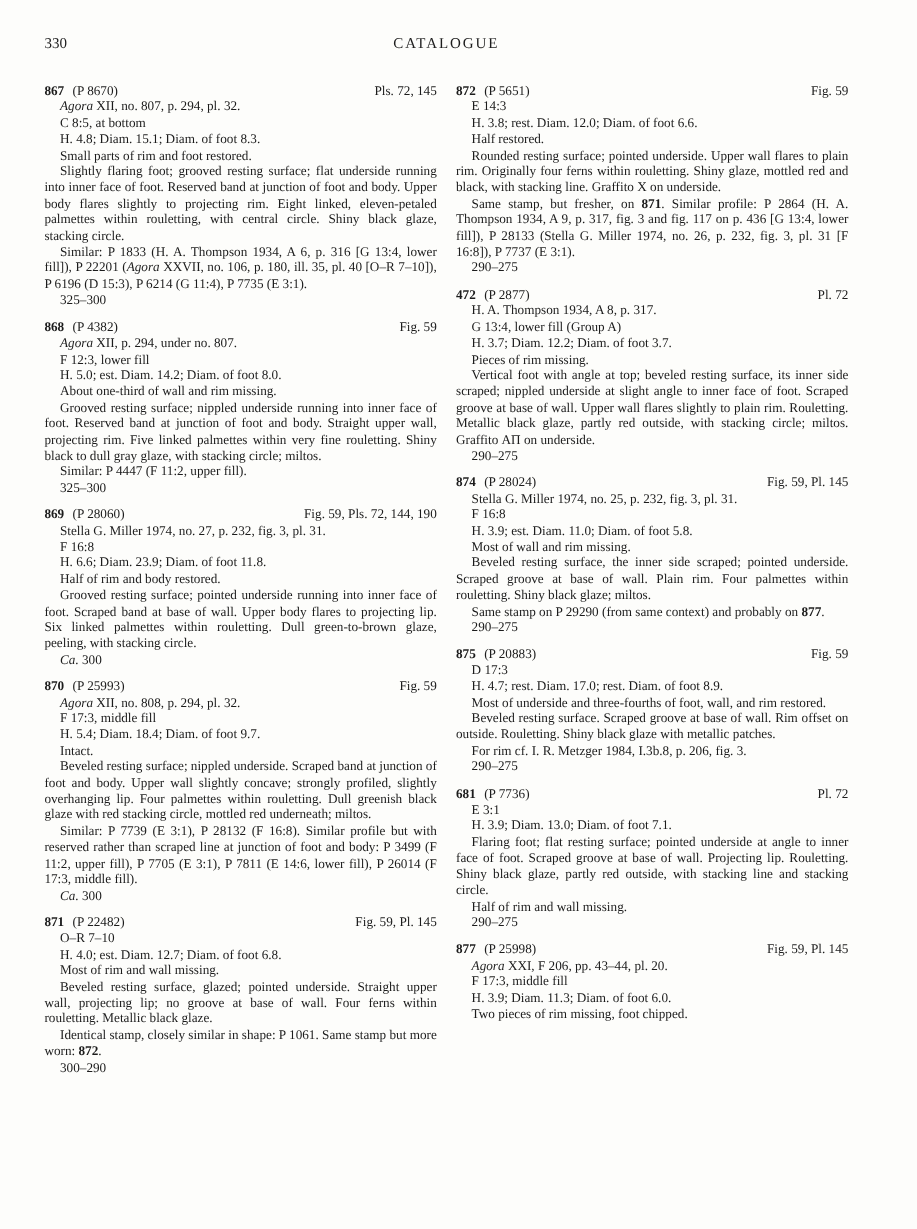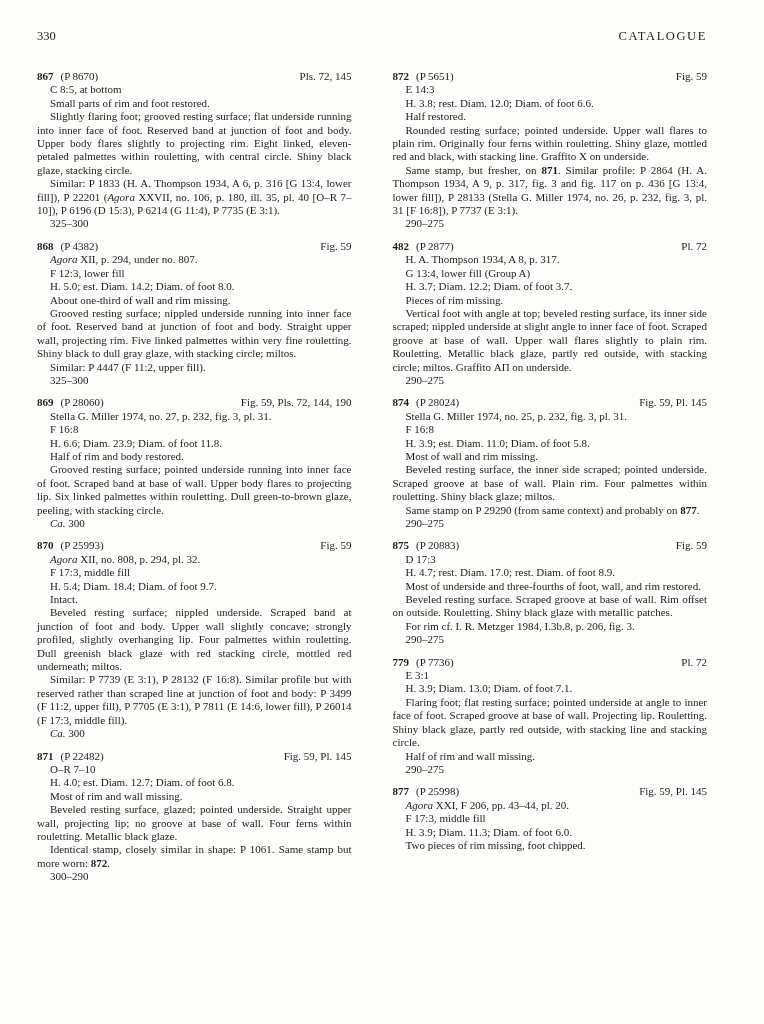--- a/index.html
+++ b/index.html
@@ -8,22 +8,22 @@
   .page {
     width:764px; height:1024px; margin:0 auto;
     padding:30px 57px 24px 37px;
     background:var(--paper); color:var(--ink);
     font-family:"Liberation Serif", serif;
     font-size:11px; line-height:13.4px;
     overflow:hidden;
   }
   .running-head { position:relative; height:17px; margin-bottom:23px; }
   .page-number { position:absolute; left:0; top:0; font-size:12.5px; }
-  .page-title { display:block; text-align:right; font-size:12.5px; letter-spacing:1.6px; }
-  .columns { display:flex; gap:41px; }
+  .page-title { display:block; text-align:center; font-size:12.5px; letter-spacing:1.6px; }
+  .columns { display:flex; gap:16px; }
   .column { flex:1 1 0; min-width:0; }
   .entry { margin-bottom:9px; }
   .entry-head { display:flex; align-items:baseline; }
   .entry-no { font-weight:700; }
   .entry-inv { margin-left:7px; white-space:nowrap; }
   .entry-ref { margin-left:auto; padding-left:8px; white-space:nowrap; }
   .entry-para {
     margin:0; text-indent:13px; text-align:justify;
     hyphens:auto; -webkit-hyphens:auto;
   }
@@ -39,21 +39,23 @@
     <span class="page-title">CATALOGUE</span>
   </header>
   <main class="columns">
     <section class="column">
         <article class="entry">
           <div class="entry-head">
             <span class="entry-no">867</span>
             <span class="entry-inv">(P 8670)</span>
             <span class="entry-ref">Pls. 72, 145</span>
           </div>
+          <p class="entry-para"><i>Agora</i> XII, no. 807, p. 294, pl. 32.</p>
           <p class="entry-para">C 8:5, at bottom</p>
+          <p class="entry-para">H. 4.8; Diam. 15.1; Diam. of foot 8.3.</p>
           <p class="entry-para">Small parts of rim and foot restored.</p>
           <p class="entry-para">Slightly flaring foot; grooved resting surface; flat underside running into inner face of foot. Reserved band at junction of foot and body. Upper body flares slightly to projecting rim. Eight linked, eleven-petaled palmettes within rouletting, with central circle. Shiny black glaze, stacking circle.</p>
           <p class="entry-para">Similar: P 1833 (H. A. Thompson 1934, A 6, p. 316 [G 13:4, lower fill]), P 22201 (<i>Agora</i> XXVII, no. 106, p. 180, ill. 35, pl. 40 [O–R 7–10]), P 6196 (D 15:3), P 6214 (G 11:4), P 7735 (E 3:1).</p>
           <p class="entry-para">325–300</p>
         </article>
         <article class="entry">
           <div class="entry-head">
             <span class="entry-no">868</span>
             <span class="entry-inv">(P 4382)</span>
             <span class="entry-ref">Fig. 59</span>
@@ -116,21 +118,21 @@
           </div>
           <p class="entry-para">E 14:3</p>
           <p class="entry-para">H. 3.8; rest. Diam. 12.0; Diam. of foot 6.6.</p>
           <p class="entry-para">Half restored.</p>
           <p class="entry-para">Rounded resting surface; pointed underside. Upper wall flares to plain rim. Originally four ferns within rouletting. Shiny glaze, mottled red and black, with stacking line. Graffito X on underside.</p>
           <p class="entry-para">Same stamp, but fresher, on <b>871</b>. Similar profile: P 2864 (H. A. Thompson 1934, A 9, p. 317, fig. 3 and fig. 117 on p. 436 [G 13:4, lower fill]), P 28133 (Stella G. Miller 1974, no. 26, p. 232, fig. 3, pl. 31 [F 16:8]), P 7737 (E 3:1).</p>
           <p class="entry-para">290–275</p>
         </article>
         <article class="entry">
           <div class="entry-head">
-            <span class="entry-no">482</span>
+            <span class="entry-no">472</span>
             <span class="entry-inv">(P 2877)</span>
             <span class="entry-ref">Pl. 72</span>
           </div>
           <p class="entry-para">H. A. Thompson 1934, A 8, p. 317.</p>
           <p class="entry-para">G 13:4, lower fill (Group A)</p>
           <p class="entry-para">H. 3.7; Diam. 12.2; Diam. of foot 3.7.</p>
           <p class="entry-para">Pieces of rim missing.</p>
           <p class="entry-para">Vertical foot with angle at top; beveled resting surface, its inner side scraped; nippled underside at slight angle to inner face of foot. Scraped groove at base of wall. Upper wall flares slightly to plain rim. Rouletting. Metallic black glaze, partly red outside, with stacking circle; miltos. Graffito ΑΠ on underside.</p>
           <p class="entry-para">290–275</p>
         </article>
@@ -156,21 +158,21 @@
           </div>
           <p class="entry-para">D 17:3</p>
           <p class="entry-para">H. 4.7; rest. Diam. 17.0; rest. Diam. of foot 8.9.</p>
           <p class="entry-para">Most of underside and three-fourths of foot, wall, and rim restored.</p>
           <p class="entry-para">Beveled resting surface. Scraped groove at base of wall. Rim offset on outside. Rouletting. Shiny black glaze with metallic patches.</p>
           <p class="entry-para">For rim cf. I. R. Metzger 1984, I.3b.8, p. 206, fig. 3.</p>
           <p class="entry-para">290–275</p>
         </article>
         <article class="entry">
           <div class="entry-head">
-            <span class="entry-no">779</span>
+            <span class="entry-no">681</span>
             <span class="entry-inv">(P 7736)</span>
             <span class="entry-ref">Pl. 72</span>
           </div>
           <p class="entry-para">E 3:1</p>
           <p class="entry-para">H. 3.9; Diam. 13.0; Diam. of foot 7.1.</p>
           <p class="entry-para">Flaring foot; flat resting surface; pointed underside at angle to inner face of foot. Scraped groove at base of wall. Projecting lip. Rouletting. Shiny black glaze, partly red outside, with stacking line and stacking circle.</p>
           <p class="entry-para">Half of rim and wall missing.</p>
           <p class="entry-para">290–275</p>
         </article>
         <article class="entry">

